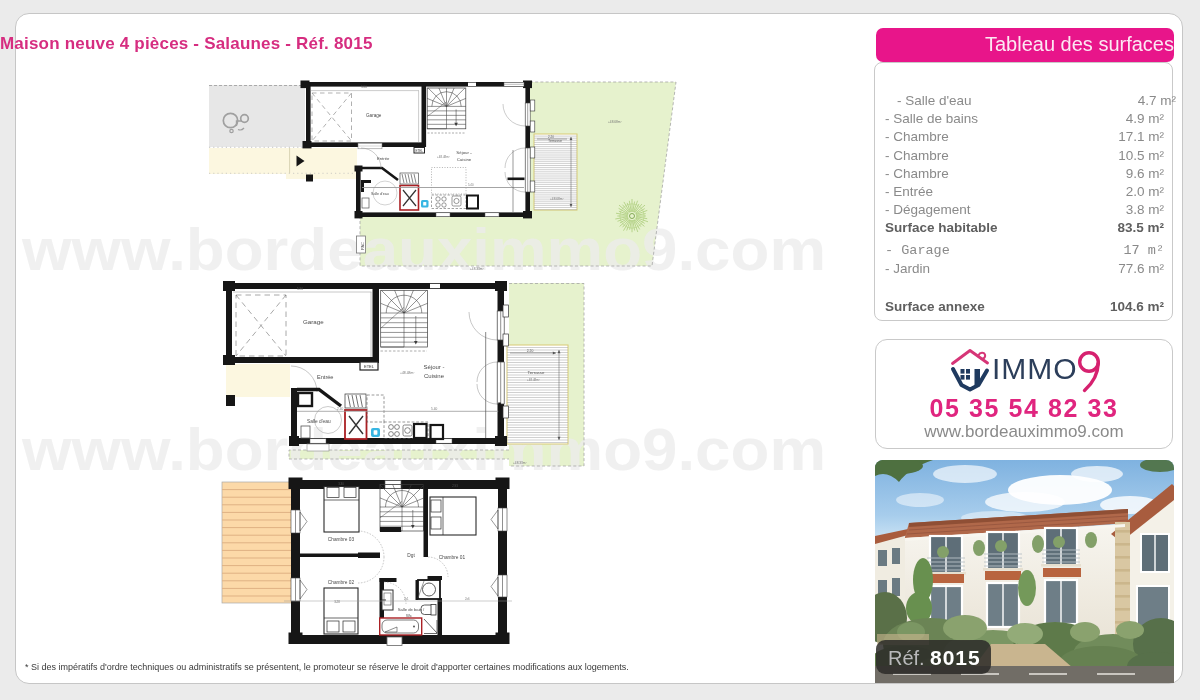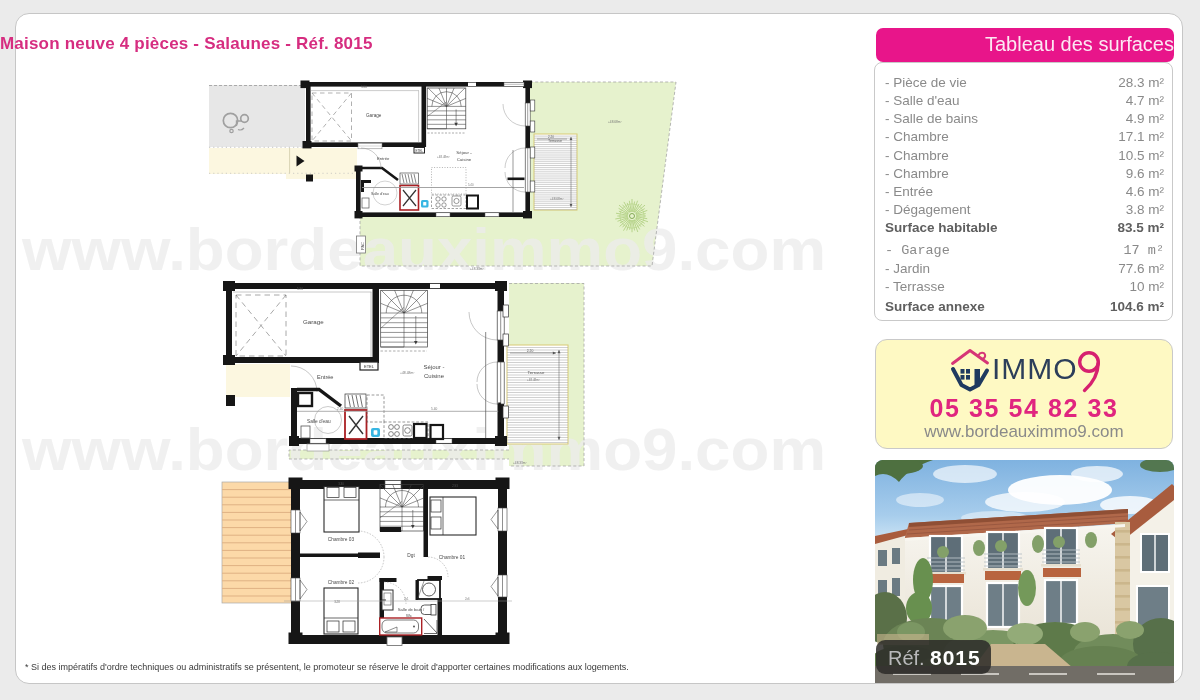--- a/index.html
+++ b/index.html
@@ -6,21 +6,21 @@
   html,body{margin:0;padding:0;}
   body{width:1200px;height:700px;background:#ebebeb;font-family:"Liberation Sans",sans-serif;position:relative;overflow:hidden;}
   .card{position:absolute;left:15px;top:13px;width:1166px;height:669px;background:#ffffff;border:1px solid #c6c6c6;border-radius:14px;}
   .title{position:absolute;left:0;top:34px;width:848px;font-size:17px;font-weight:bold;color:#d62d80;letter-spacing:0.2px;}
   .planssvg{position:absolute;left:0;top:0;width:1200px;height:700px;}
   .thead{position:absolute;left:876px;top:28px;width:298px;height:34px;background:#e8158a;border-radius:7px;color:#fce8f3;font-size:20px;text-align:right;line-height:32px;}
   .tbox{position:absolute;left:874px;top:62px;width:299px;height:259px;background:#fff;border:1px solid #c9c9c9;border-radius:8px;box-sizing:border-box;}
   .trow{position:absolute;left:10px;width:279px;font-size:13.5px;color:#8a8a8a;}
   .trow .v{float:right;}
   .trow.b{color:#5f5f5f;font-weight:bold;}
-  .ibox{position:absolute;left:875px;top:339px;width:298px;height:110px;background:#fef9c3;border:1px solid #c9c9c9;border-radius:12px;box-sizing:border-box;}
+  .ibox{position:absolute;left:875px;top:339px;width:298px;height:110px;background:#ffffff;border:1px solid #c9c9c9;border-radius:12px;box-sizing:border-box;}
   .phone{position:absolute;left:0;top:54px;width:296px;text-align:center;font-size:25px;font-weight:bold;color:#e0257f;letter-spacing:1.6px;}
   .iurl{position:absolute;left:0;top:82px;width:296px;text-align:center;font-size:17px;color:#8a8a8a;}
   .photo{position:absolute;left:875px;top:460px;width:299px;height:261px;border-radius:8px;overflow:hidden;}
   .foot{position:absolute;left:25px;top:662px;font-size:9px;color:#3a3a3a;}
 </style>
 </head>
 <body>
 
 <div class="card"></div>
 
@@ -665,32 +665,30 @@
         <rect x="495.5" y="477.5" width="14" height="11.5"></rect>
         <rect x="288.5" y="632.5" width="14" height="11.5"></rect>
         <rect x="495.5" y="632.5" width="14" height="11.5"></rect>
       </g>
 </g>
 </svg>
 
 <div class="thead">Tableau des surfaces</div>
 
 <div class="tbox">
-  <div class="trow" style="top:12px;">- Pièce de vie<span class="v">28.3 m²</span></div>
-  <div class="trow" style="top:30px;">- Salle d'eau<span class="v">4.7 m²</span></div>
+  <div class="trow" style="top:30px;margin-left:12px;">- Salle d'eau<span class="v">4.7 m²</span></div>
   <div class="trow" style="top:48px;">- Salle de bains<span class="v">4.9 m²</span></div>
   <div class="trow" style="top:66px;">- Chambre<span class="v">17.1 m²</span></div>
   <div class="trow" style="top:85px;">- Chambre<span class="v">10.5 m²</span></div>
   <div class="trow" style="top:103px;">- Chambre<span class="v">9.6 m²</span></div>
-  <div class="trow" style="top:121px;">- Entrée<span class="v">4.6 m²</span></div>
+  <div class="trow" style="top:121px;">- Entrée<span class="v">2.0 m²</span></div>
   <div class="trow" style="top:139px;">- Dégagement<span class="v">3.8 m²</span></div>
   <div class="trow b" style="top:157px;">Surface habitable<span class="v">83.5 m²</span></div>
   <div class="trow" style="top:180px;font-family:Liberation Mono, monospace;">- Garage<span class="v">17 m²</span></div>
   <div class="trow" style="top:198px;">- Jardin<span class="v">77.6 m²</span></div>
-  <div class="trow" style="top:216px;">- Terrasse<span class="v">10 m²</span></div>
   <div class="trow b" style="top:236px;">Surface annexe<span class="v">104.6 m²</span></div>
 </div>
 
 <div class="ibox">
   <svg style="position:absolute;left:72px;top:5px;" width="160" height="50" viewBox="0 0 160 50">
 
 <g>
         <path d="M4.5,18.5 L22,5.5 L39.5,18" fill="none" stroke="#d63577" stroke-width="2.9" stroke-linecap="round" stroke-linejoin="round"></path>
         <path d="M30.5,10.2 c1.6,-3.2 5.4,-3 6.4,-0.8 c0.9,2.1 -0.6,4.2 -3,4.6" fill="none" stroke="#d63577" stroke-width="2.1" stroke-linecap="round"></path>
         <path d="M5,24 L13.5,40 L22,44.5 L30.5,40 L39,25.5" fill="none" stroke="#1f3a5f" stroke-width="4" stroke-linecap="round" stroke-linejoin="round"></path>

